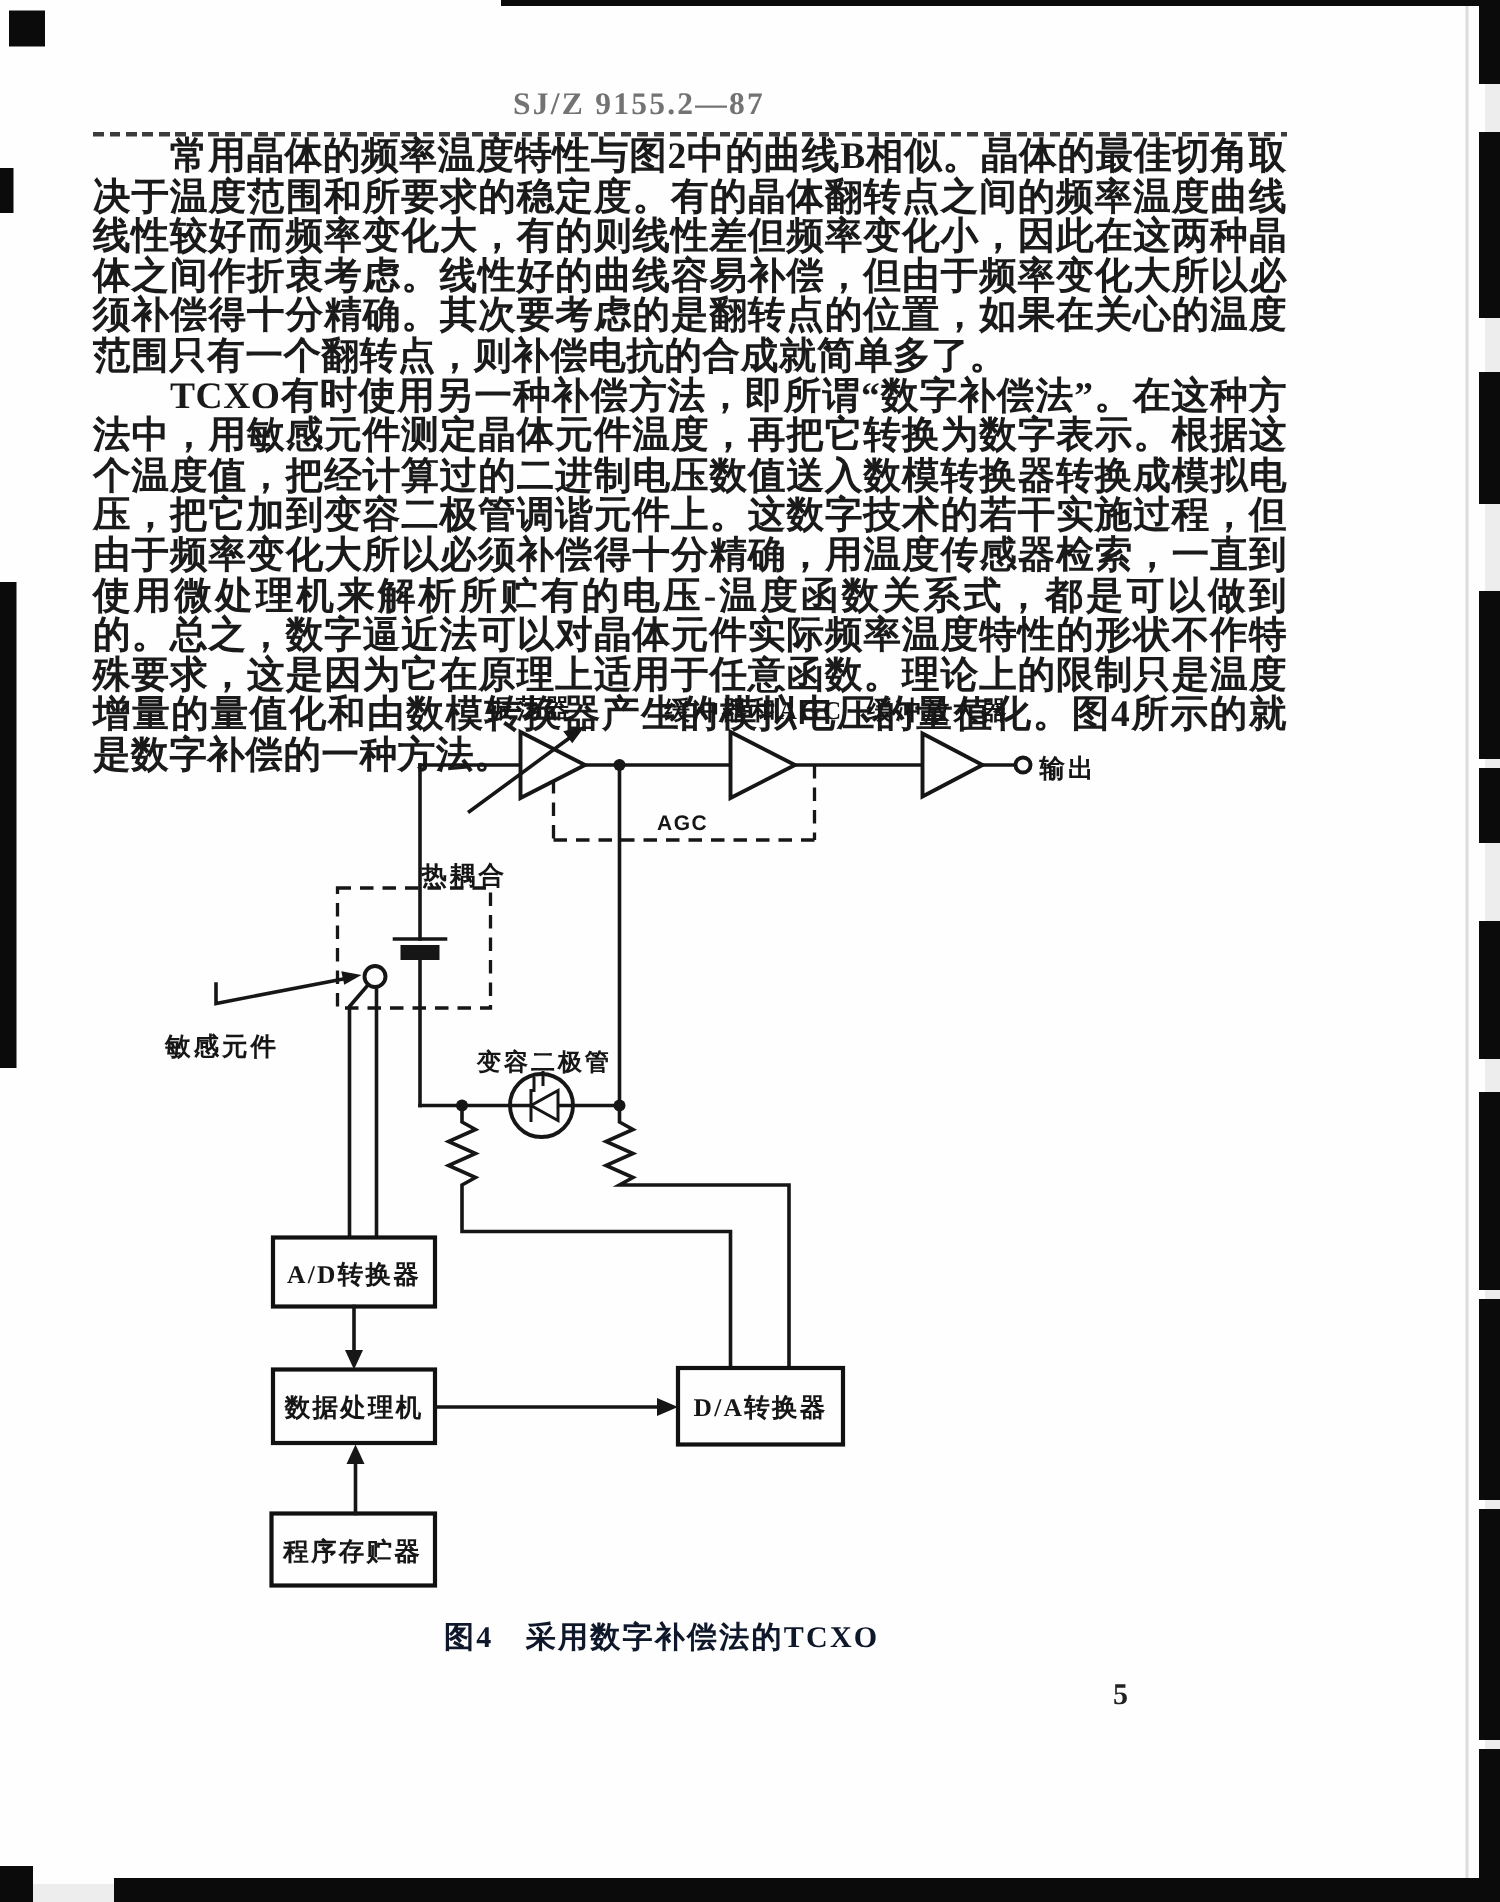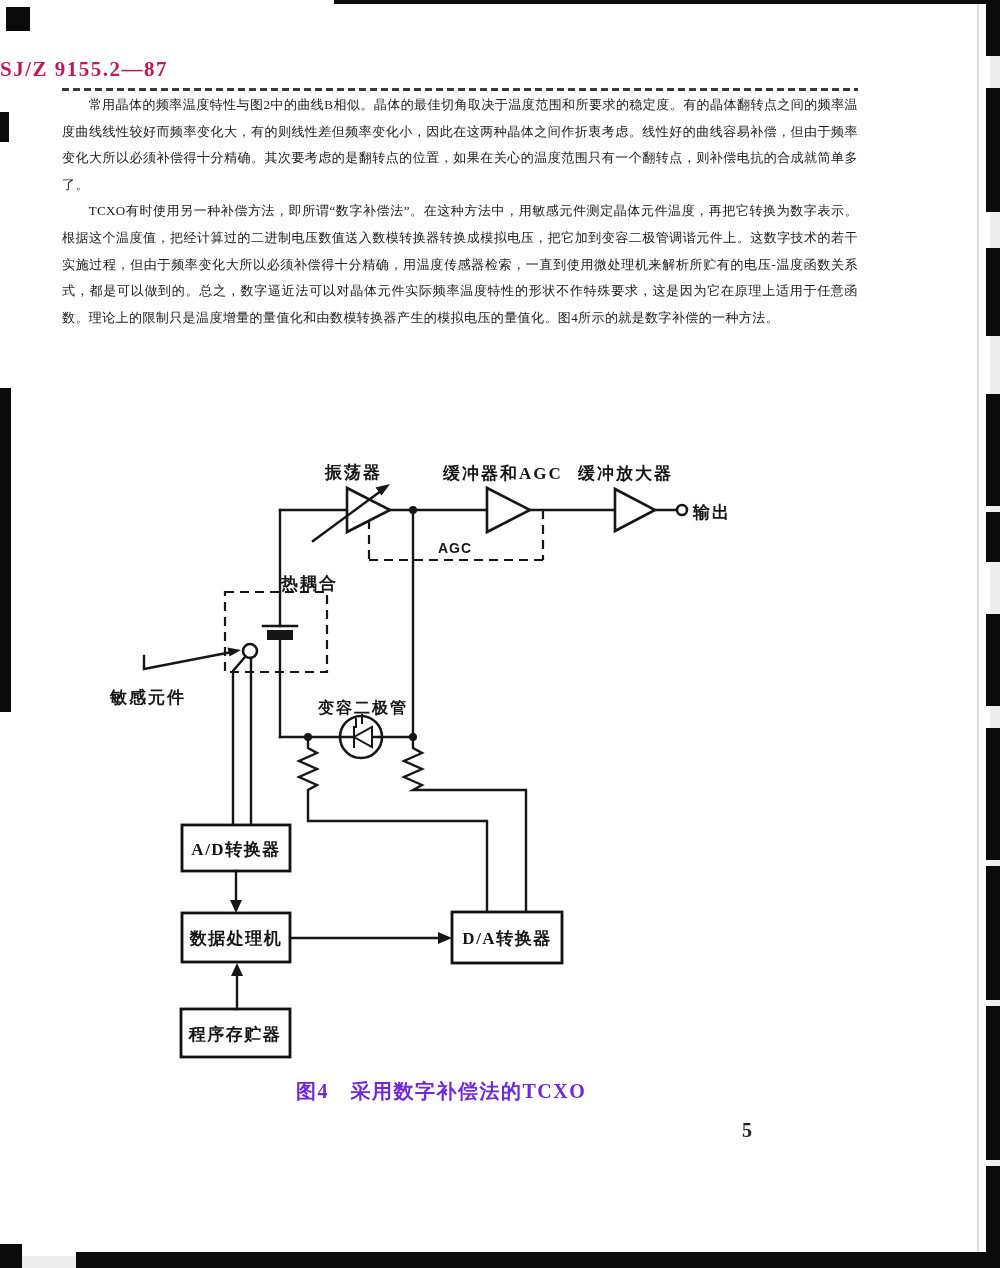--- a/index.html
+++ b/index.html
@@ -6,31 +6,31 @@
   .page{position:relative;width:1000px;height:1268px;background:#fefefe;overflow:hidden;
         font-family:"Liberation Serif","DejaVu Serif",serif;color:#1b1b1b;}
   
   .grey-band{position:absolute;background:#ededed;}
   .grey-line{position:absolute;background:#dcdcdc;}
   
   .art{position:absolute;background:#0b0b0b;}
   .watermark{position:absolute;left:178px;top:138px;font-family:"Liberation Sans","DejaVu Sans",sans-serif;
              font-size:80px;font-weight:700;letter-spacing:6px;color:rgba(176,186,200,0.40);
              white-space:nowrap;user-select:none;}
-  .header{position:absolute;left:0;top:57px;width:852px;
-          font-size:21px;font-weight:700;letter-spacing:1.5px;color:#be185d;}
+  .header{position:absolute;left:0;top:57px;width:852px;text-align:center;
+          font-size:21px;font-weight:700;letter-spacing:1.5px;color:#737373;}
   .rule{position:absolute;left:62px;top:88px;width:796px;height:3px;
         background:repeating-linear-gradient(90deg,#3c3c3c 0 7px,transparent 7px 11px);}
   .bodytext{position:absolute;left:62px;top:92px;width:796px;
-            font-size:13px;line-height:26.6px;letter-spacing:0.4px;
-            text-align:justify;color:#1a1a1a;font-weight:400;}
+            font-size:25px;line-height:26.6px;letter-spacing:0.4px;
+            text-align:justify;color:#1a1a1a;font-weight:700;}
   .bodytext p{margin:0;text-indent:2.05em;}
   .diagram{position:absolute;left:0;top:0;width:1000px;height:1268px;}
   .caption{position:absolute;left:296px;top:1078px;font-size:20px;font-weight:700;
-           letter-spacing:1.5px;color:#6d28d9;white-space:nowrap;}
+           letter-spacing:1.5px;color:#0f172a;white-space:nowrap;}
   .pageno{position:absolute;left:742px;top:1119px;font-size:20px;font-weight:700;color:#222;}
   svg .wire{stroke:#161616;stroke-width:2.4;fill:none;stroke-linecap:square;}
   svg .dashwire{stroke:#161616;stroke-width:2.2;fill:none;stroke-dasharray:9 6;}
   svg .boxr{stroke:#111;stroke-width:2.8;fill:#fefefe;}
   svg .tri{stroke:#161616;stroke-width:2.6;fill:#fefefe;stroke-linejoin:miter;}
   svg .dot{fill:#161616;stroke:none;}
   svg .head{fill:#161616;stroke:none;}
   svg text{font-family:"Liberation Serif","DejaVu Serif",serif;fill:#161616;font-weight:600;}
   .dlabel{font-size:17px;letter-spacing:2px;}
   .blabel{font-size:17px;letter-spacing:1.5px;text-anchor:middle;}

